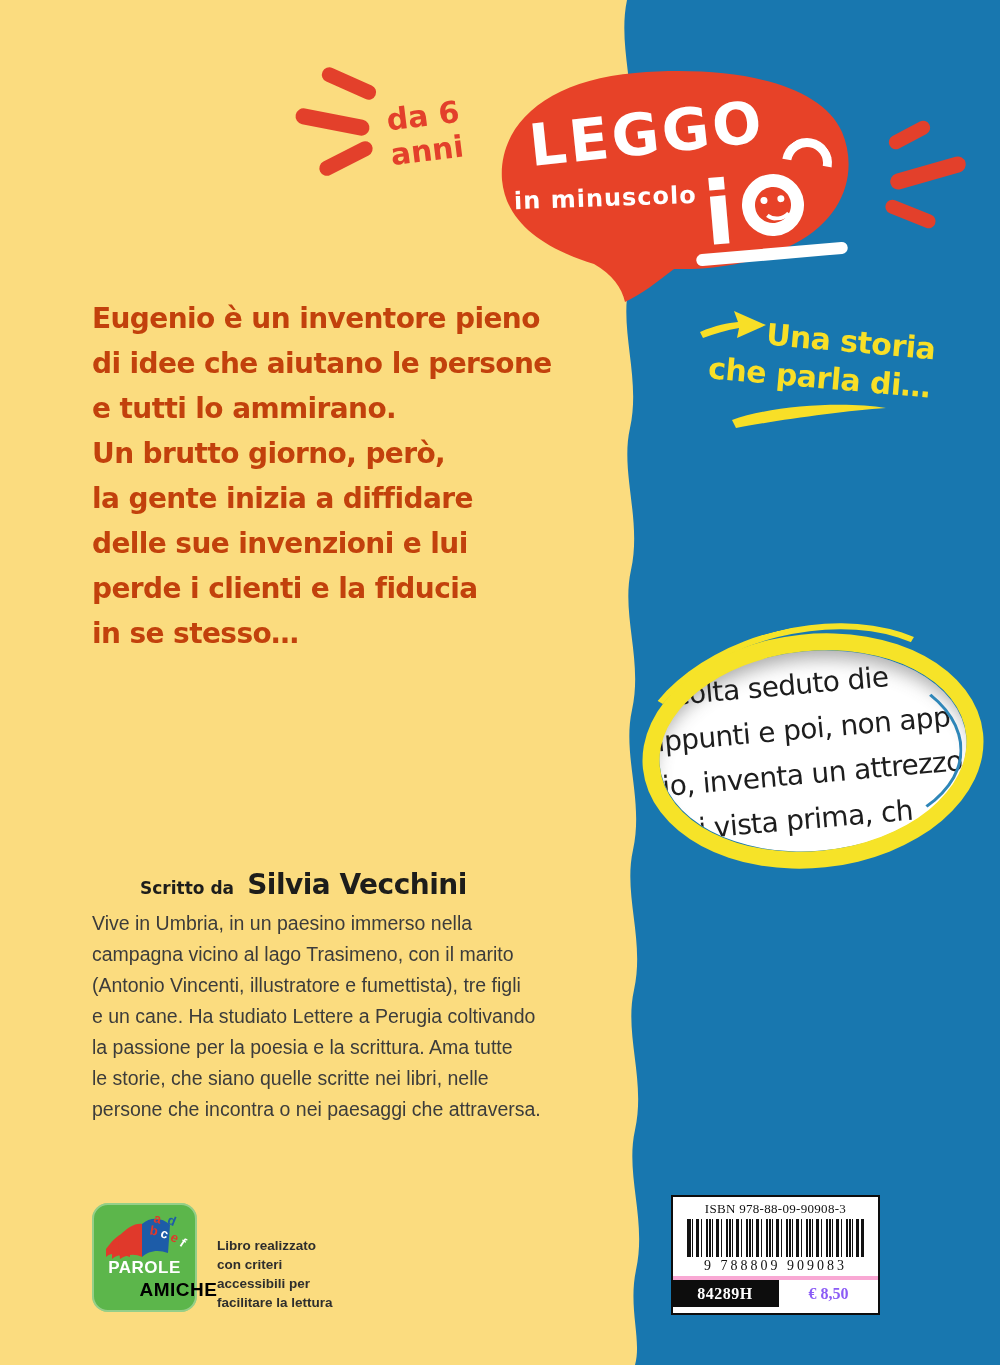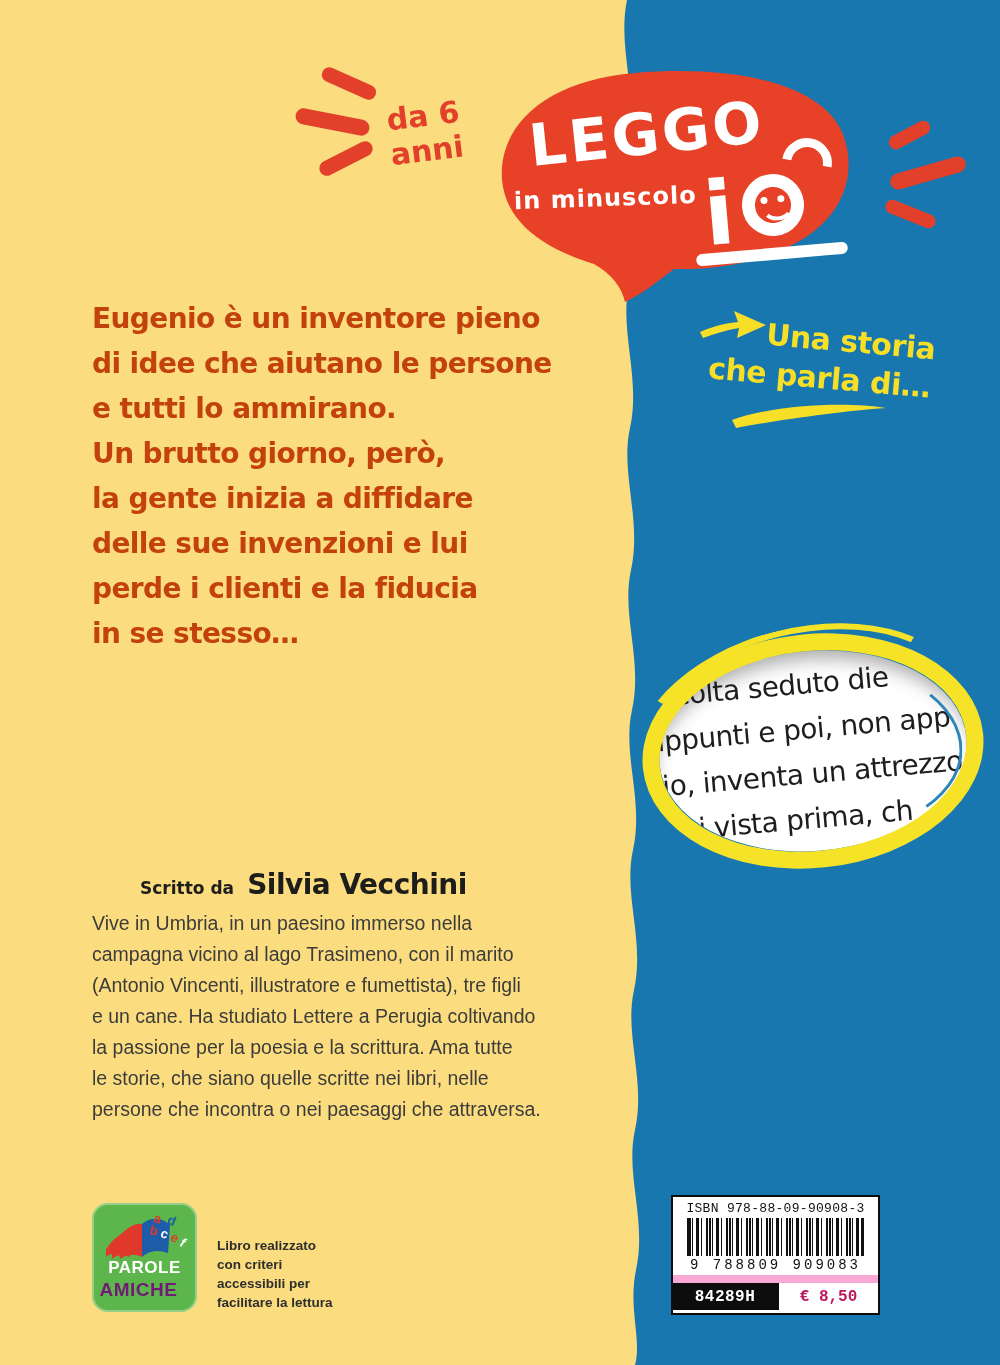--- a/index.html
+++ b/index.html
@@ -78,46 +78,46 @@
   .byline-illustrator{top:1136px;}
   .bio{position:absolute;left:92px;top:908px;color:#3C3C3B;font-size:19.5px;line-height:31px;
        white-space:pre;font-family:"Liberation Sans",sans-serif;}
 
   
   .pa-badge{position:absolute;left:92px;top:1203px;width:105px;height:109px;background:#5CB64B;
        border-radius:16px;box-shadow:inset 0 0 0 2px rgba(255,255,255,.35);}
   .pa-badge>*{position:absolute;}
   .pa-line1{left:0;top:55px;width:105px;text-align:center;color:#fff;font-weight:bold;font-size:17px;
        letter-spacing:.5px;font-family:"Liberation Sans",sans-serif;}
-  .pa-line2{left:0;top:76px;width:93px;text-align:center;color:#701a75;font-weight:bold;font-size:19px;
-       letter-spacing:.5px;font-family:"Liberation Sans",sans-serif;}
+  .pa-line2{left:0;top:76px;width:93px;text-align:center;color:#000000;font-weight:bold;font-size:19px;
+       letter-spacing:.5px;font-family:"Liberation Sans",sans-serif;padding-left:40px;}
   .pa-book{left:12px;top:8px;}
   .pa-letter{font-weight:bold;font-size:13px;font-family:"Liberation Sans",sans-serif;}
   .l-a{left:62px;top:8px;color:#E0392B;transform:rotate(14deg);}
   .l-d{left:76px;top:10px;color:#1D5CA8;transform:rotate(22deg);}
   .l-b{left:58px;top:20px;color:#E0392B;transform:rotate(10deg);}
   .l-c{left:69px;top:23px;color:#fff;transform:rotate(18deg);}
   .l-e{left:79px;top:27px;color:#E0392B;transform:rotate(26deg);}
   .l-f{left:89px;top:32px;color:#fff;transform:rotate(34deg);}
   .pa-note{position:absolute;left:217px;top:1236px;color:#2E2E2D;font-size:13.5px;line-height:19px;
        font-weight:bold;white-space:pre;font-family:"Liberation Sans",sans-serif;}
 
   
   .barcode{position:absolute;left:671px;top:1195px;width:209px;height:120px;background:#fff;
-       border:2px solid #0d0d0d;box-sizing:border-box;font-family:Liberation Mono, monospace;}
+       border:2px solid #0d0d0d;box-sizing:border-box;font-family:Liberation Serif, serif;}
   .bc-isbn{margin-top:4px;text-align:center;font-size:13px;color:#111;letter-spacing:.3px;}
   .bc-bars{height:38px;margin:2px 14px 0;
       background:repeating-linear-gradient(90deg,#111 0 2px,#fff 2px 3px,#111 3px 4px,#fff 4px 7px,
       #111 7px 10px,#fff 10px 12px,#111 12px 13px,#fff 13px 17px,#111 17px 19px,#fff 19px 20px);
       border-left:2px solid #111;border-right:2px solid #111;}
   .bc-digits{text-align:center;font-size:14px;color:#111;letter-spacing:3px;margin-top:1px;}
-  .bc-row{display:flex;height:27px;margin-top:2px;border-top:8px solid #f9a8d4;}
+  .bc-row{display:flex;height:27px;margin-top:2px;border-top:4px solid #f9a8d4;}
   .bc-code{flex:1.05;background:#0d0d0d;color:#fff;font-weight:bold;font-size:16px;
       display:flex;align-items:center;justify-content:center;letter-spacing:.5px;}
-  .bc-price{flex:1;background:#fff;color:#be185d;font-weight:bold;font-size:16px;border-left:2px solid #0d0d0d;
+  .bc-price{flex:1;background:#fff;color:#8b5cf6;font-weight:bold;font-size:16px;border-left:2px solid #0d0d0d;
       display:flex;align-items:center;justify-content:center;}
 </style>
 </head>
 <body>
 
 <div class="cover">
 
   <svg class="bg-blue" viewBox="0 0 1000 1365" width="1000" height="1365">
     <path fill="#1877AF" d="M1000 0 L627 0
       C617 48 639 95 628 145 C618 190 640 235 629 285

